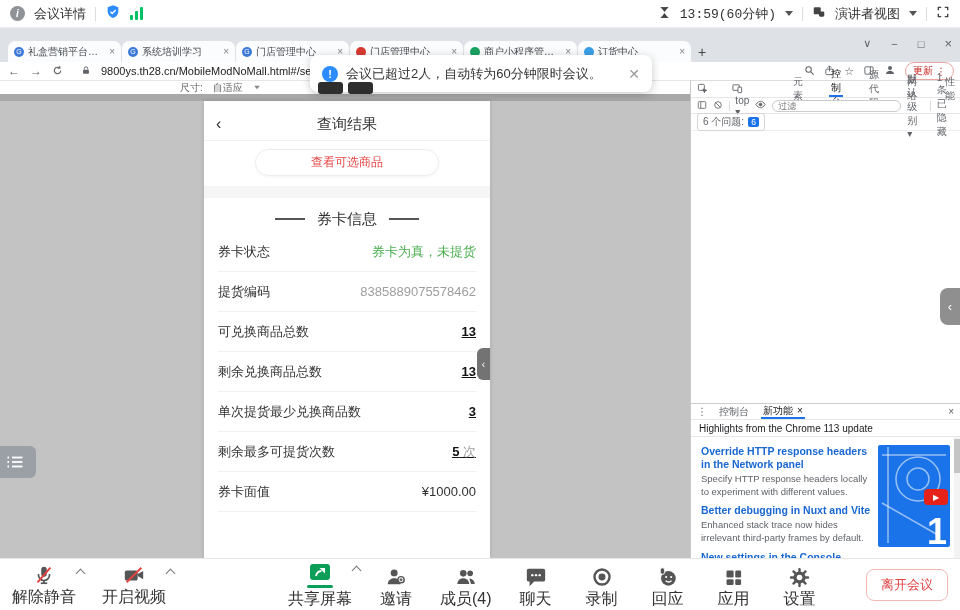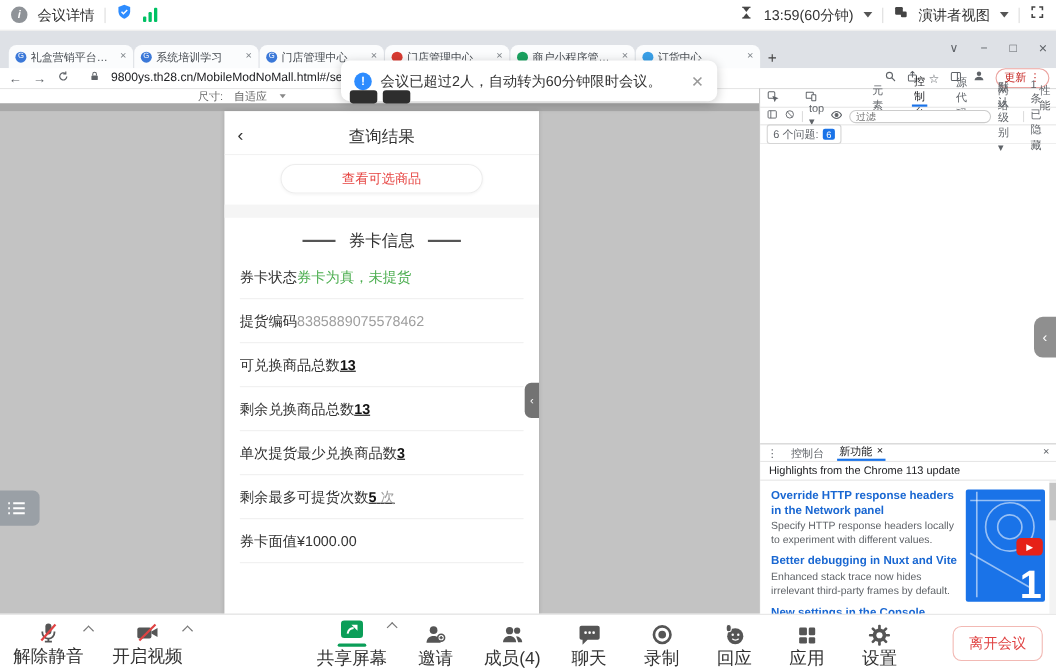--- a/index.html
+++ b/index.html
@@ -10,21 +10,21 @@
   }
 
   
   .meet-top { position:absolute; left:0; top:0; width:960px; height:28px;
     background:#fff; border-bottom:1px solid #ececec; display:flex;
     align-items:center; justify-content:space-between; padding:0 10px; z-index:40; }
   .mt-group { display:flex; align-items:center; gap:9px; }
   .info-circle { width:15px; height:15px; border-radius:50%; background:#8f9398;
     color:#fff; font-size:10px; font-weight:bold; display:flex; align-items:center;
     justify-content:center; font-style:italic; }
-  .mt-label { font-size:13px; color:#333; }
+  .mt-label { font-size:13px; color:#333;font-family:Liberation Mono, monospace; }
   .vdiv { width:1px; height:14px; background:#ddd; }
   .sigbars { display:flex; align-items:flex-end; gap:2px; height:13px; }
   .sigbars i { display:block; width:3px; background:#00c164; border-radius:1px; }
   .chev-dn { width:0; height:0; border-left:4px solid transparent;
     border-right:4px solid transparent; border-top:5px solid #555; display:inline-block; }
 
   
   .tabstrip { position:absolute; left:0; top:28px; width:960px; height:34px;
     background:#dee1e6; }
   .tabs { position:absolute; left:8px; bottom:0; display:flex; }
@@ -88,21 +88,21 @@
   .m-title { font-size:15px; color:#333; }
   .m-pill { margin:8px auto 10px; width:184px; height:27px; border:1px solid #ededed;
     border-radius:15px; box-shadow:0 1px 3px rgba(0,0,0,.05); display:flex;
     align-items:center; justify-content:center; font-size:12px; color:#e64340; }
   .m-band { height:12px; background:#f5f5f5; }
   .m-sec { margin:10px 0 2px; display:flex; align-items:center; justify-content:center;
     gap:12px; height:22px; }
   .m-sec .ln { width:30px; height:2px; background:#555; }
   .m-sec .tx { font-size:15px; color:#333; }
   .m-row { height:40px; margin:0 14px; display:flex; align-items:center;
-    border-bottom:1px solid #f0f0f0; }
+    justify-content:space-between; border-bottom:1px solid #f0f0f0; }
   .m-row .lab { font-size:13px; color:#333; }
   .m-row .val { font-size:13px; }
   .v-green { color:#4cae50; }
   .v-muted { color:#9e9e9e; }
   .v-bold  { color:#111; font-weight:bold;text-decoration:underline; }
   .v-dark  { color:#333; }
   .v-suffix{ color:#9e9e9e; font-weight:normal; }
   .m-submit { margin-top:8px; height:38px; background:#e4453f; color:#fff;
     font-size:15px; display:flex; align-items:center; justify-content:center; }
   .card-handle { position:absolute; right:0; top:247px; width:13px; height:32px;

